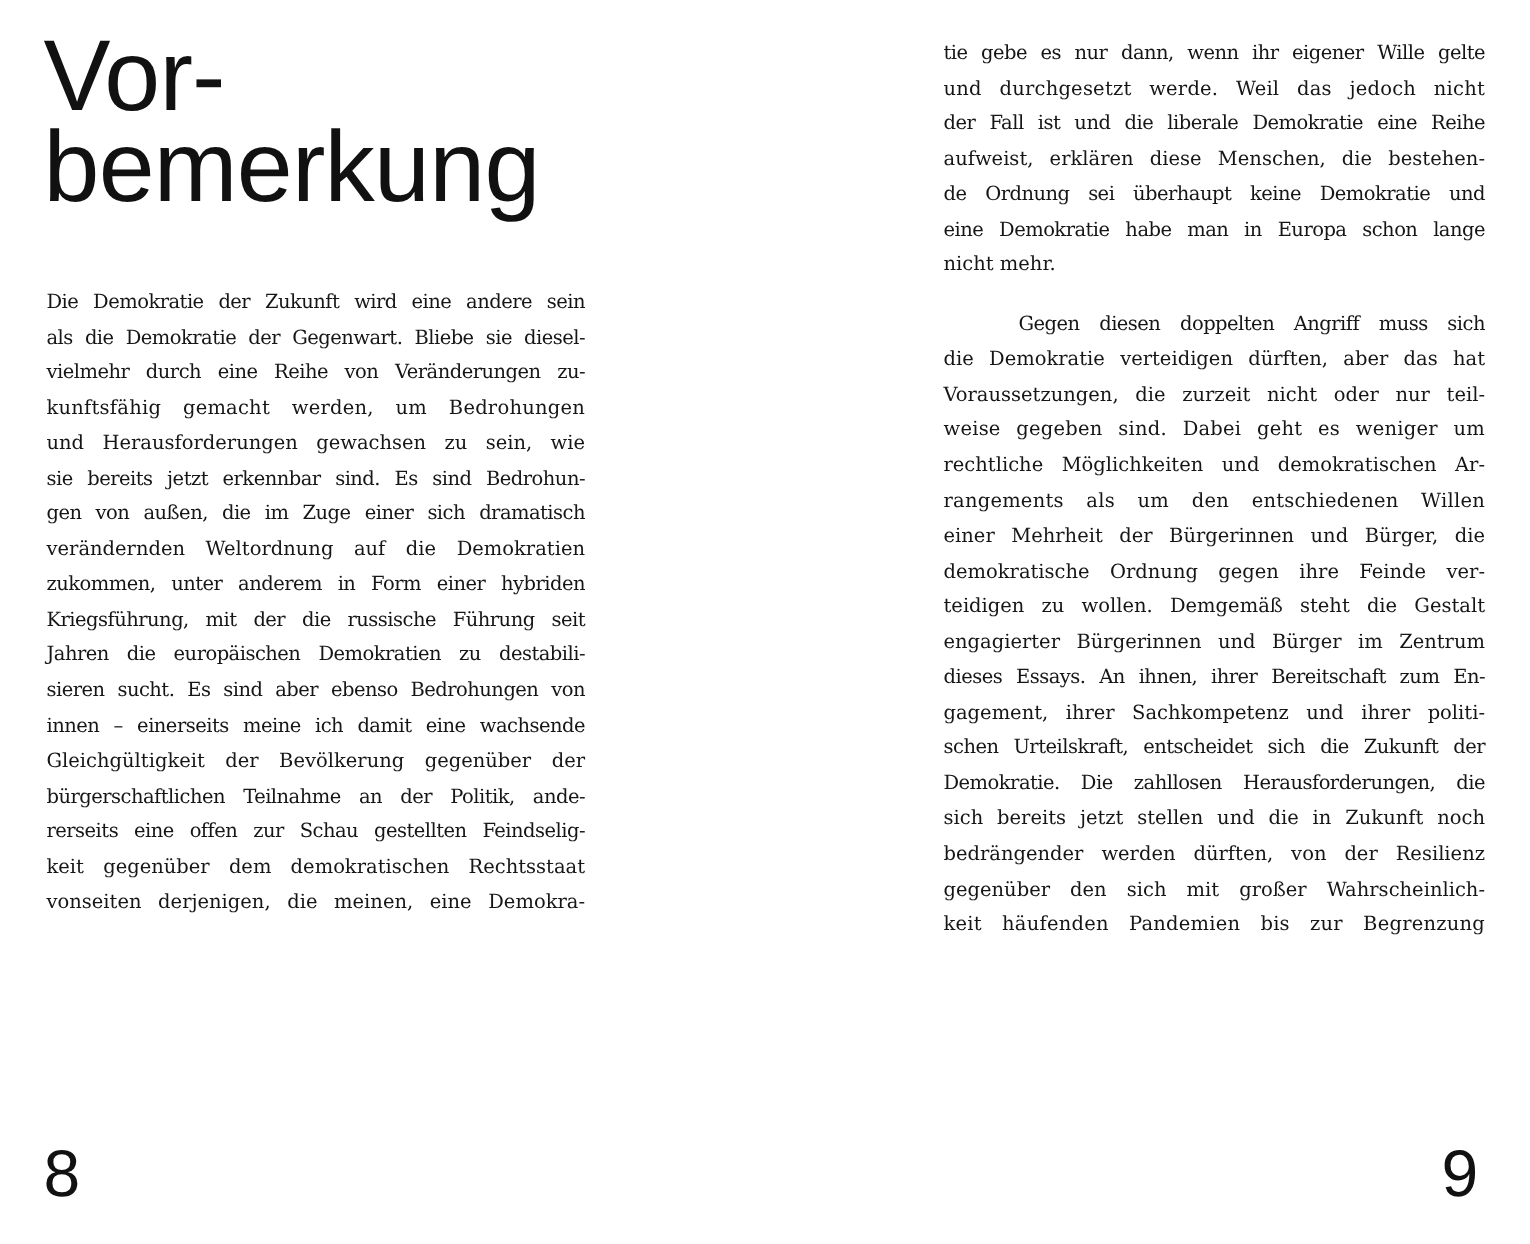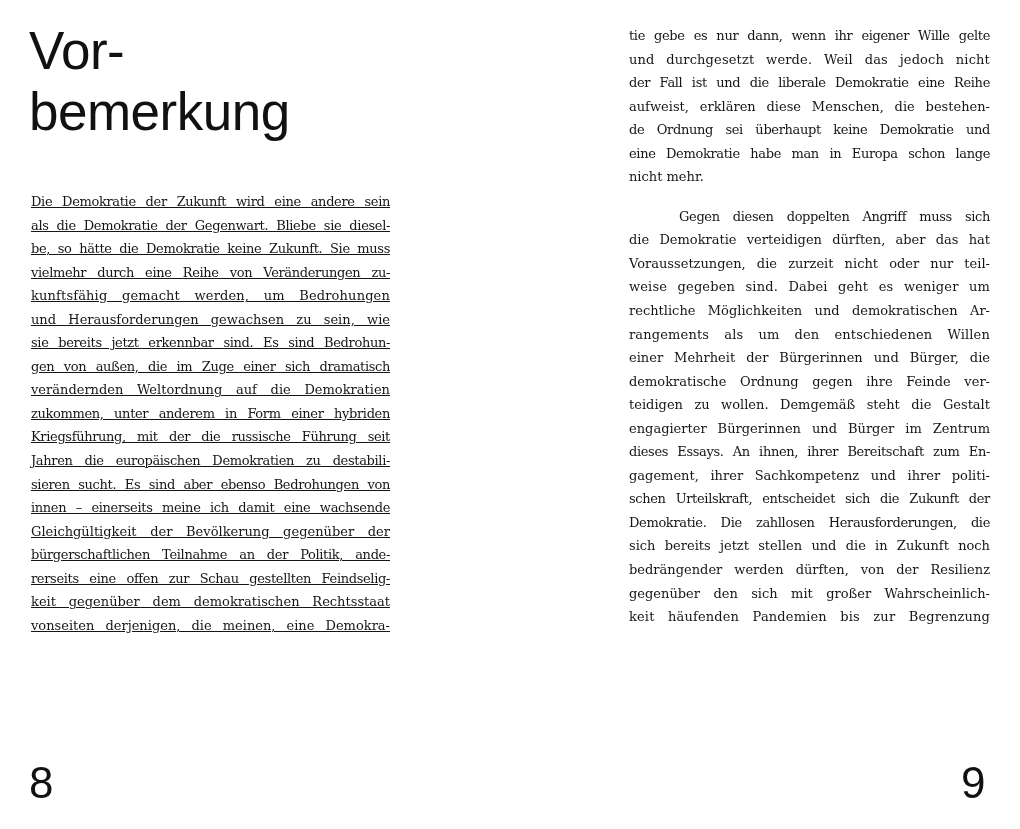--- a/index.html
+++ b/index.html
@@ -29,39 +29,38 @@
     .page-left { left: 0; width: 510px; }
     .page-right { left: 510px; width: 510px; }
 
     .chapter-title {
       position: absolute;
       left: 29px;
       top: 20px;
       margin: 0;
       font-family: "Liberation Sans", "DejaVu Sans", sans-serif;
       font-weight: normal;
-      font-size: 53px;
+      font-size: 67px;
       line-height: 61px;
       letter-spacing: -0.5px;
       color: #111111;
     }
     .chapter-title span { display: block; }
 
     .column {
       position: absolute;
       font-family: "DejaVu Serif", "Liberation Serif", serif;
       font-size: 13px;
       line-height: 23.55px;
       color: #161616;
     }
     .column-left {
       left: 31px;
       top: 190px;
       width: 359px;
-      text-decoration: underline;
     }
     .column-right {
       left: 119px; 
       top: 24px;
       width: 361px;
     }
     .line {
       display: block;
       height: 23.55px;
       white-space: nowrap;
@@ -98,21 +97,20 @@
 
   <section class="page page-left">
     <h1 class="chapter-title">
       <span>Vor-</span>
       <span>bemerkung</span>
     </h1>
 
     <div class="column column-left">
       <span class="line tight">Die Demokratie der Zukunft wird eine andere sein</span>
       <span class="line tight">als die Demokratie der Gegenwart. Bliebe sie diesel-</span>
-      <span class="line tight">be, so hätte die Demokratie keine Zukunft. Sie muss</span>
       <span class="line tight">vielmehr durch eine Reihe von Veränderungen zu-</span>
       <span class="line loose">kunftsfähig gemacht werden, um Bedrohungen</span>
       <span class="line">und Herausforderungen gewachsen zu sein, wie</span>
       <span class="line tight">sie bereits jetzt erkennbar sind. Es sind Bedrohun-</span>
       <span class="line tight">gen von außen, die im Zuge einer sich dramatisch</span>
       <span class="line">verändernden Weltordnung auf die Demokratien</span>
       <span class="line tight">zukommen, unter anderem in Form einer hybriden</span>
       <span class="line tight">Kriegsführung, mit der die russische Führung seit</span>
       <span class="line tight">Jahren die europäischen Demokratien zu destabili-</span>
       <span class="line tight">sieren sucht. Es sind aber ebenso Bedrohungen von</span>

